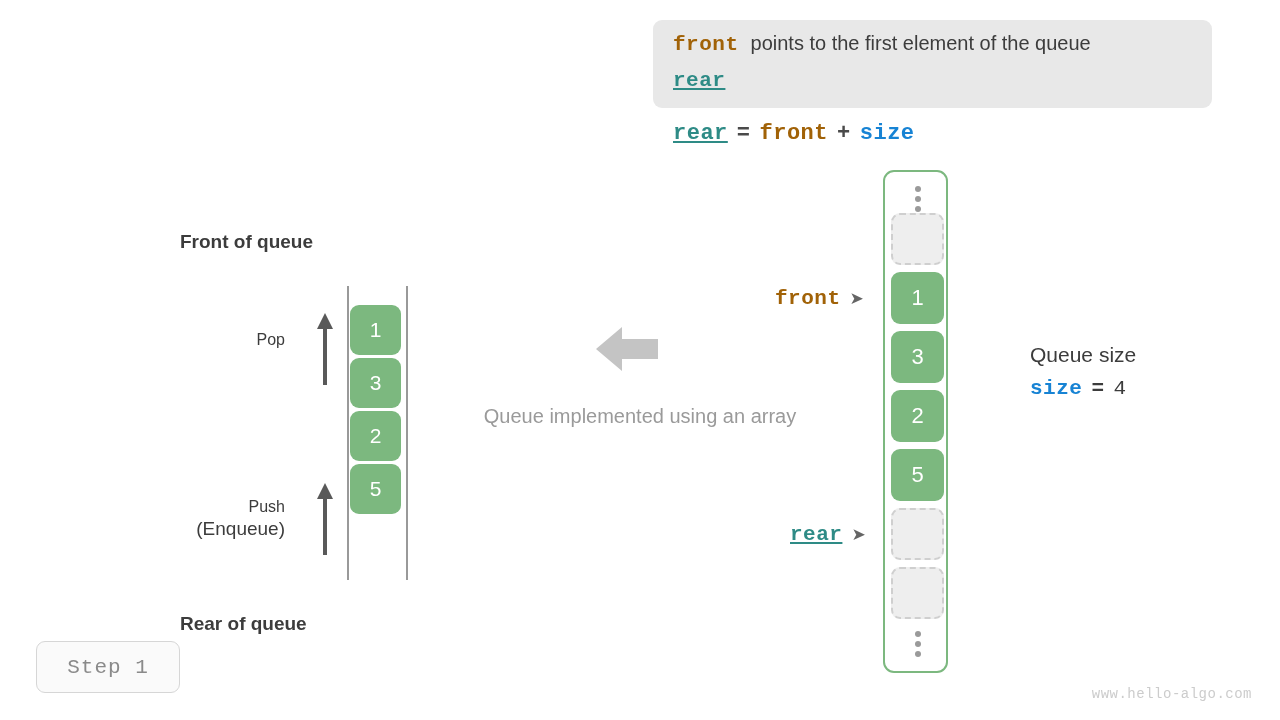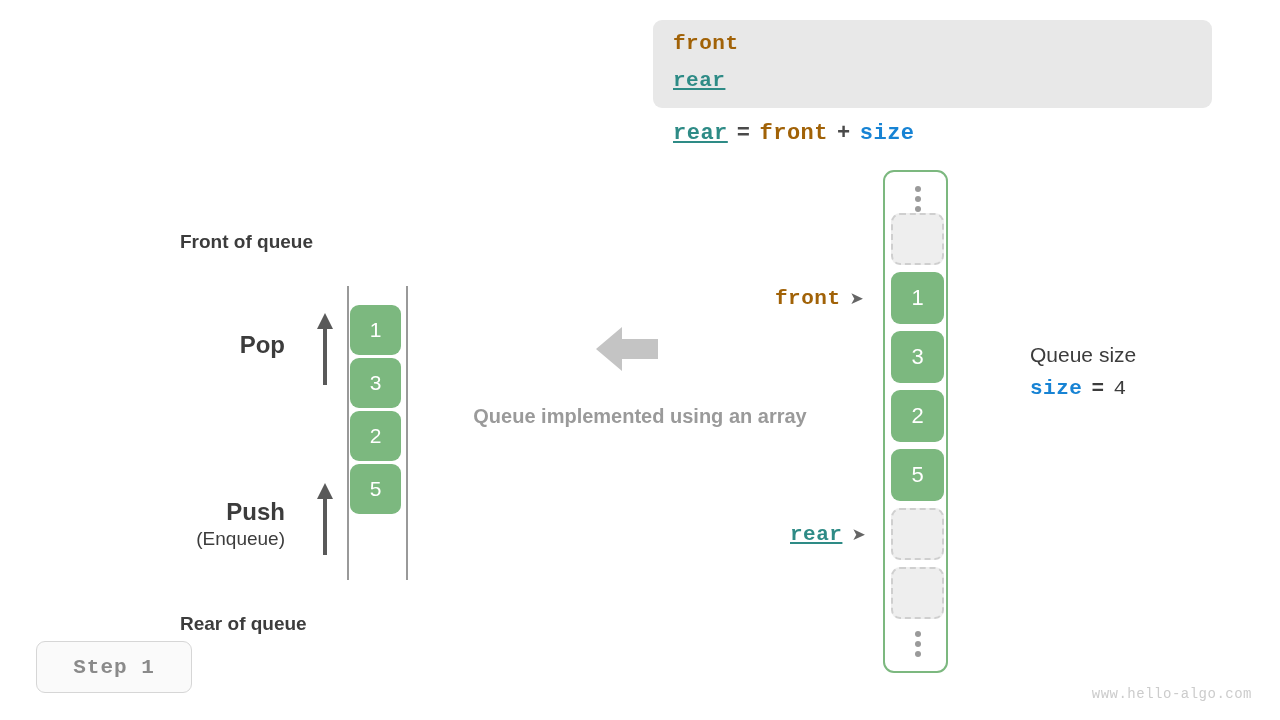--- a/index.html
+++ b/index.html
@@ -154,21 +154,20 @@
     position: absolute;
     left: 596px; top: 325px;
   }
   #middle-caption {
     position: absolute;
     left: 455px; top: 405px;
     width: 370px;
     text-align: center;
     font-size: 20px;
     color: #9a9a9a;
-    font-weight: bold;
   }
 
   
   #front-of-queue-label {
     position: absolute;
     left: 180px; top: 231px;
     width: 390px;
     text-align: left;
     font-size: 19px;
     font-weight: bold;
@@ -203,50 +202,50 @@
     justify-content: center;
     font-size: 21px;
   }
   .op-block {
     position: absolute;
     width: 160px;
     text-align: right;
     color: #3c3c3c;
   }
   .op-title {
-    font-size: 24px;
-    font-weight: bold;
+    font-size: 16px;
+    font-weight: normal;
     line-height: 1.25;
   }
   .op-sub {
     font-size: 19px;
     line-height: 1.25;
   }
   #op-pop  { left: 125px; top: 330px; }
   #op-push { left: 125px; top: 497px; }
   .up-arrow {
     position: absolute;
     width: 20px;
   }
   #arrow-pop  { left: 315px; top: 313px; }
   #arrow-push { left: 315px; top: 483px; }
 
   
   #step-badge {
     position: absolute;
     left: 36px; top: 641px;
-    width: 156px; height: 52px;
+    width: 144px; height: 52px;
     border: 1px solid #d6d6d6;
     border-radius: 9px;
     background: #fafafa;
     display: flex;
     align-items: center;
     justify-content: center;
     font-family: "Liberation Mono", monospace;
-    font-weight: bold;
+    font-weight: normal;
     font-size: 21px;
     letter-spacing: 1px;
     color: #8a8a8a;
     box-sizing: border-box;
   }
 
   
   #watermark {
     position: absolute;
     right: 28px; bottom: 18px;
@@ -255,20 +254,21 @@
     color: #cccccc;
     letter-spacing: 0.5px;
   }
 </style>
 </head>
 <body>
 
 <div id="legend-box">
   <div class="legend-row" id="legend-row-front">
     <span class="legend-kw kw-front">front</span>
+    <span class="legend-text">points to the first element of the queue</span>
   </div>
   <div class="legend-row" id="legend-row-rear">
     <span class="legend-kw kw-rear">rear</span>
   </div>
 </div>
 
 <div id="formula">
   <span class="kw-rear">rear</span>
   <span class="op">=</span>
   <span class="kw-front">front</span>

